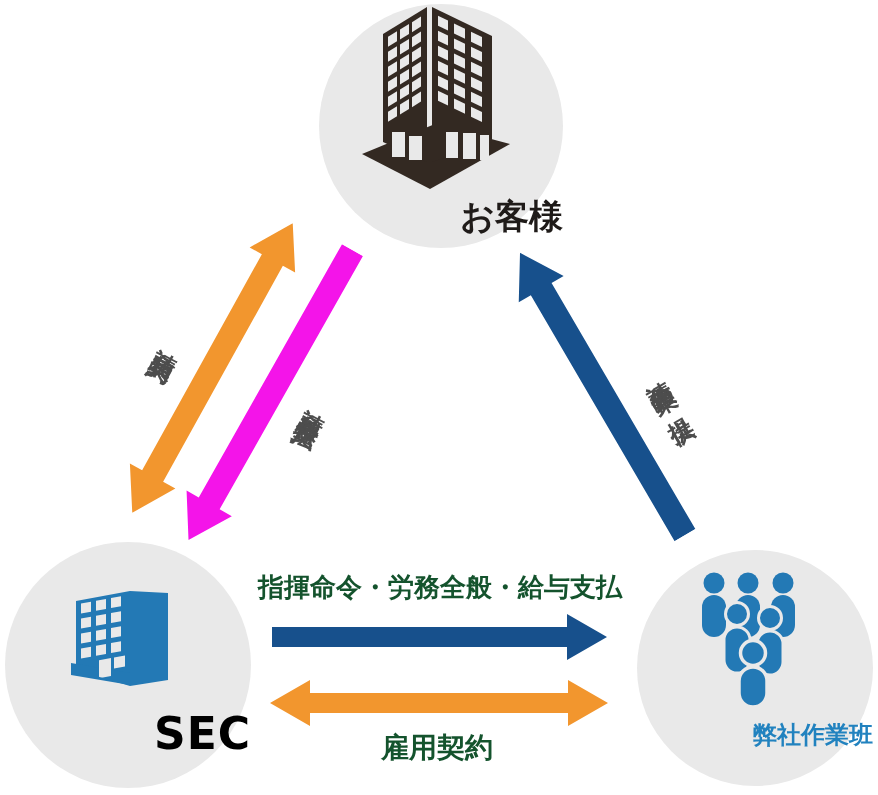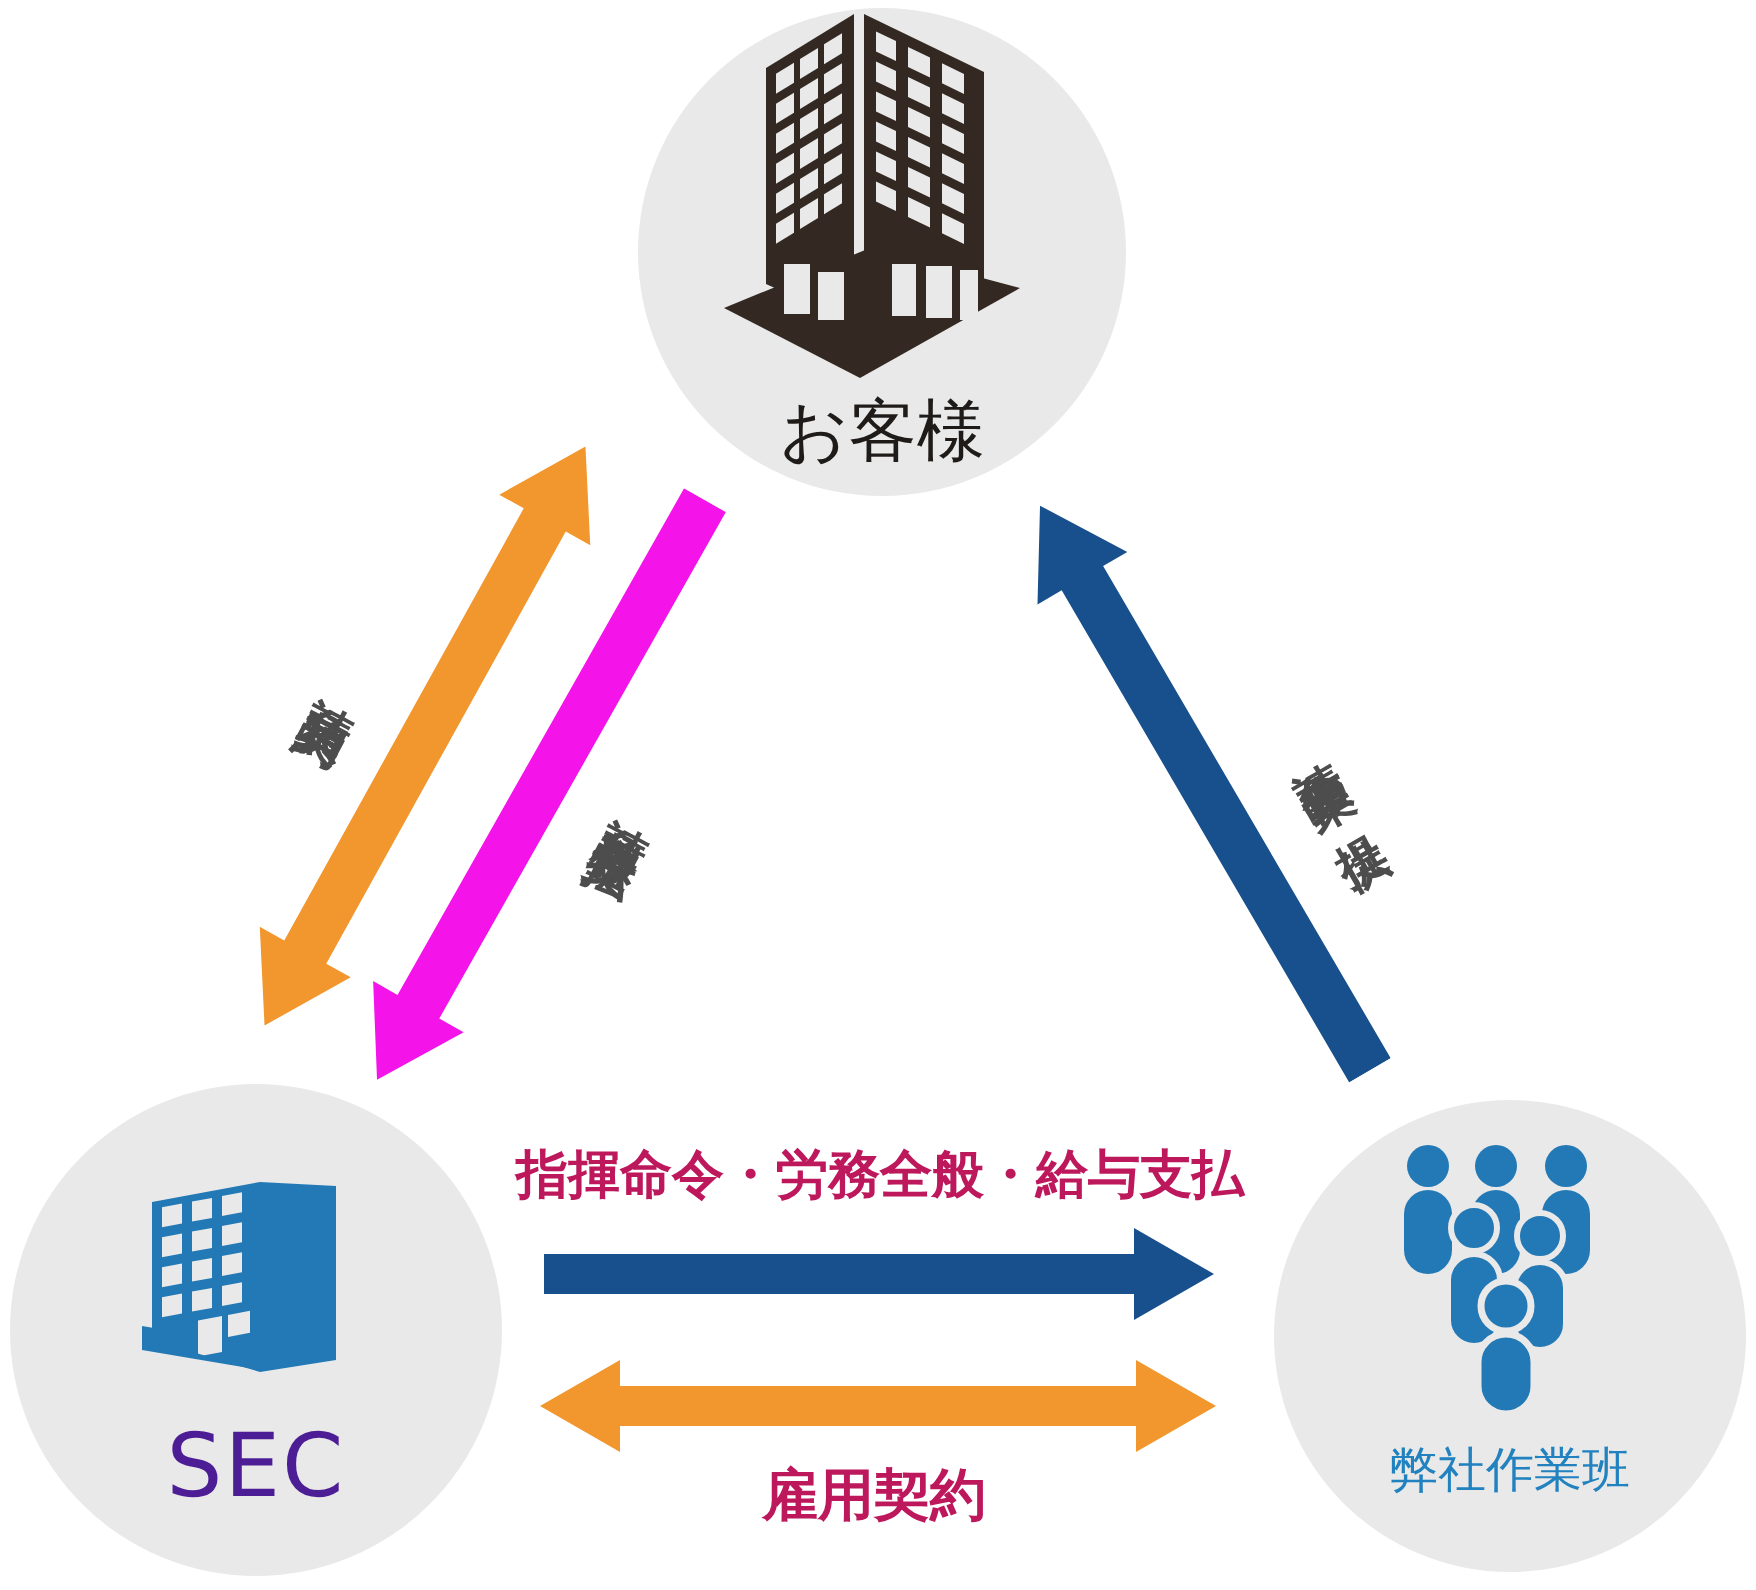--- a/index.html
+++ b/index.html
@@ -10,42 +10,42 @@
   .circle{position:absolute;border-radius:50%;background:#e9e9e9;}
   .circle-customer{left:319px;top:4px;width:244px;height:244px;}
   .circle-sec{left:5px;top:542px;width:246px;height:246px;}
   .circle-team{left:637px;top:550px;width:236px;height:236px;}
 
   .icon{position:absolute;display:block;}
   .icon-customer{left:41px;top:0px;width:152px;height:188px;}
   .icon-sec{left:63px;top:44px;width:108px;height:104px;}
   .icon-team{left:60px;top:12px;width:116px;height:146px;}
 
-  .node-label{position:absolute;left:0;right:0;text-align:center;font-weight:normal;line-height:1.1;}
+  .node-label{position:absolute;left:0;right:0;text-align:right;font-weight:bold;line-height:1.1;}
   .label-customer{top:194px;font-size:34px;color:#1f1b19;}
-  .label-sec{top:168px;font-size:44px;color:#4c1d95;letter-spacing:1px;}
+  .label-sec{top:168px;font-size:44px;color:#000000;letter-spacing:1px;}
   .label-team{top:172px;font-size:24px;color:#2182bf;}
 
   .arrow{position:absolute;transform-origin:center;display:block;}
   .arrow-contract{left:47px;top:340px;transform:rotate(-61deg);}
   .arrow-payment{left:104px;top:367px;transform:rotate(119.5deg);}
   .arrow-provide{left:439px;top:366px;transform:rotate(-120.3deg);}
   .arrow-direct{left:272px;top:613px;}
   .arrow-employ{left:270px;top:679px;}
 
   .v-label{
     position:absolute;writing-mode:vertical-rl;text-orientation:upright;
     font-weight:bold;font-size:24px;color:#4d4d4d;letter-spacing:3px;line-height:1;
     white-space:nowrap;
   }
   .vlabel-contract{left:176px;top:341px;transform:translate(-50%,-50%) rotate(28deg);}
   .vlabel-payment{left:322px;top:404px;transform:translate(-50%,-50%) rotate(28deg);}
   .vlabel-provide{left:656px;top:388px;transform:translate(-50%,-50%) rotate(-30deg);}
 
-  .h-label{position:absolute;text-align:center;font-weight:bold;color:#be185d;white-space:nowrap;}
+  .h-label{position:absolute;text-align:center;font-weight:bold;color:#14532d;white-space:nowrap;}
   .hlabel-direct{left:240px;top:570px;width:400px;font-size:26px;}
   .hlabel-employ{left:287px;top:729px;width:300px;font-size:28px;}
 </style>
 </head>
 <body>
 
 <div class="canvas">
 
   <div class="circle circle-customer">
     <svg class="icon icon-customer" viewBox="0 0 152 188">

